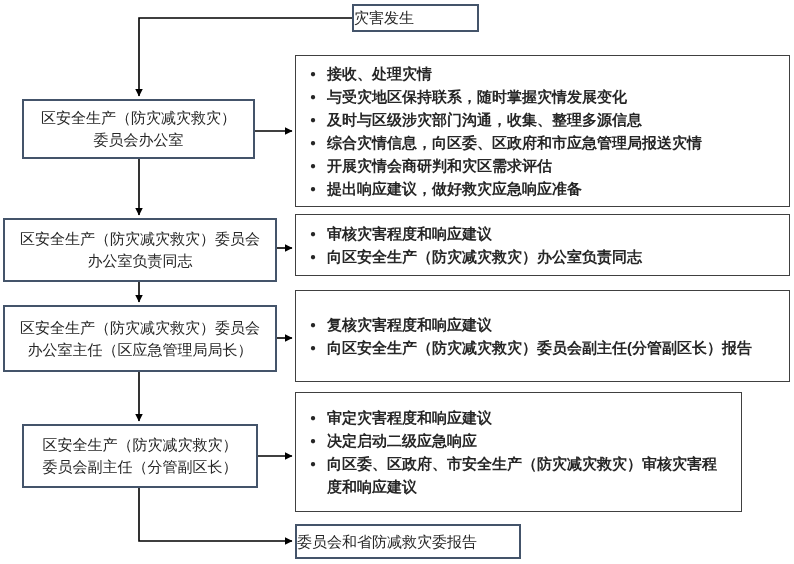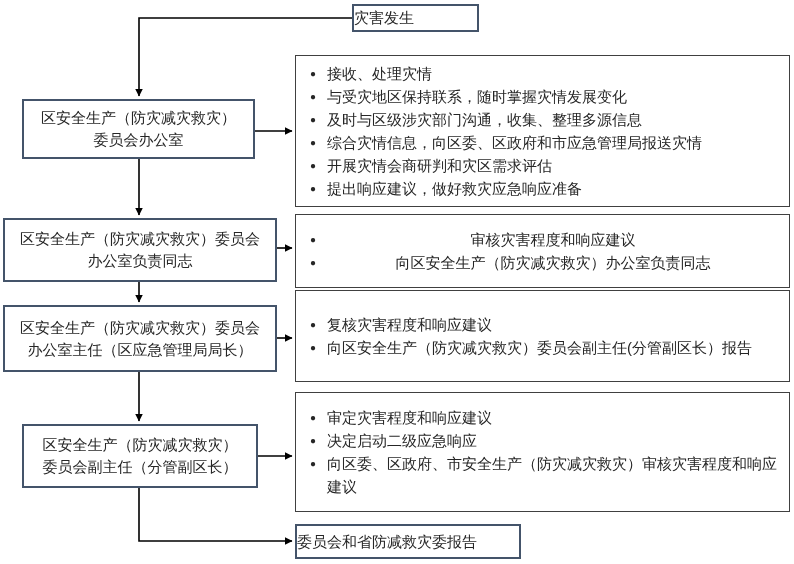--- a/index.html
+++ b/index.html
@@ -29,20 +29,21 @@
     font-size:15px;line-height:1.45;
   }
   .node .lines{width:100%;}
   .detail{
     position:absolute;
     border:1.8px solid #404040;
     background:var(--bg);
     box-sizing:border-box;
     display:flex;flex-direction:column;justify-content:center;
     font-size:15px;
+    font-weight:bold;
   }
   .detail ul{
     list-style:none;margin:0;padding:0 10px 0 14px;
   }
   .detail li{
     position:relative;
     padding-left:17px;
     line-height:23px;
   }
   .detail li::before{
@@ -119,35 +120,35 @@
     <ul>
       <li>接收、处理灾情</li>
       <li>与受灾地区保持联系，随时掌握灾情发展变化</li>
       <li>及时与区级涉灾部门沟通，收集、整理多源信息</li>
       <li>综合灾情信息，向区委、区政府和市应急管理局报送灾情</li>
       <li>开展灾情会商研判和灾区需求评估</li>
       <li>提出响应建议，做好救灾应急响应准备</li>
     </ul>
   </div>
 
-  <div class="detail" style="left:295px;top:214px;width:495px;height:74px;text-align:center;">
+  <div class="detail" style="left:295px;top:214px;width:495px;height:62px;">
     <ul>
       <li>审核灾害程度和响应建议</li>
       <li>向区安全生产（防灾减灾救灾）办公室负责同志</li>
     </ul>
   </div>
 
   <div class="detail" style="left:295px;top:290px;width:495px;height:92px;">
     <ul>
       <li>复核灾害程度和响应建议</li>
       <li>向区安全生产（防灾减灾救灾）委员会副主任(分管副区长）报告</li>
     </ul>
   </div>
 
-  <div class="detail" style="left:295px;top:392px;width:495px;height:120px;">
+  <div class="detail" style="left:295px;top:392px;width:447px;height:120px;">
     <ul>
       <li>审定灾害程度和响应建议</li>
       <li>决定启动二级应急响应</li>
       <li>向区委、区政府、市安全生产（防灾减灾救灾）审核灾害程度和响应建议</li>
     </ul>
   </div>
 
   <div class="node" style="left:295px;top:524px;width:226px;height:35px;">
     <span>委员会和省防减救灾委报告</span>
   </div>

